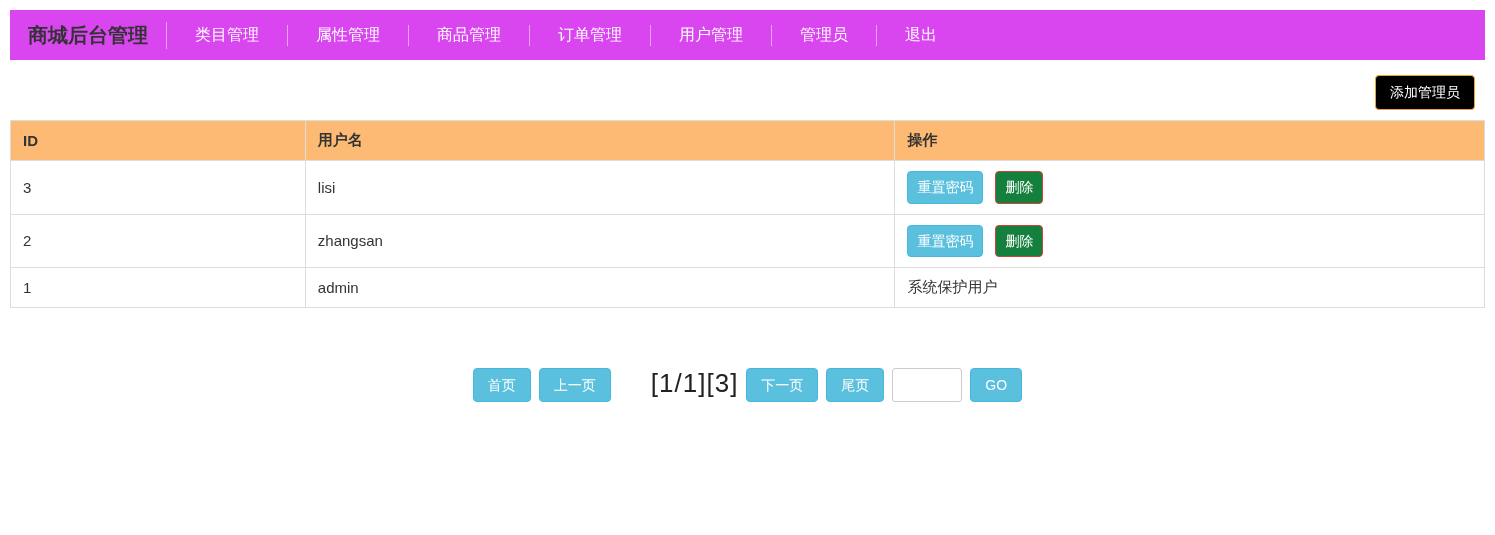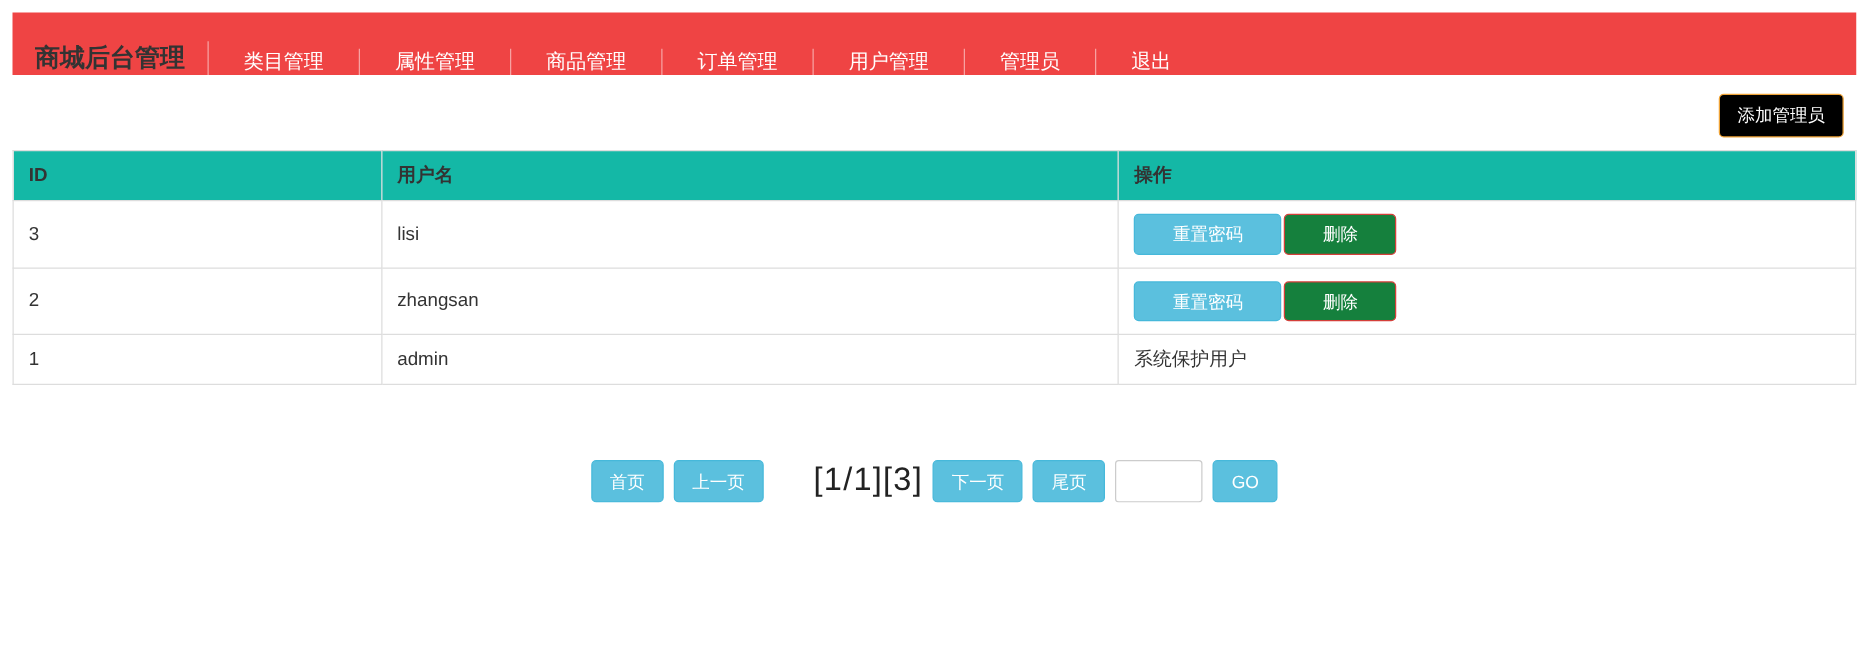--- a/index.html
+++ b/index.html
@@ -6,22 +6,22 @@
   body {
     font-family: "Helvetica Neue", Helvetica, Arial, "Microsoft YaHei", sans-serif;
     font-size: 14px;
     color: #333;
     background: #fff;
   }
 
   
   .navbar {
     display: flex;
-    align-items: flex-end;
-    background: #ef4444;
+    align-items: center;
+    background: #d946ef;
     height: 50px;
     margin: 10px 10px 0 10px;
   }
   .navbar-brand {
     display: flex;
     align-items: center;
     padding: 0 18px;
     font-size: 20px;
     font-weight: bold;
     color: #333;
@@ -65,22 +65,22 @@
     border-collapse: collapse;
     border: 1px solid #ddd;
   }
   th, td {
     border: 1px solid #ddd;
     padding: 10px 12px;
     text-align: left;
     vertical-align: middle;
     font-size: 15px;
   }
-  th { font-weight: bold; background: #14b8a6; }
-  td .btn { padding: 7px 30px; margin-right: 2px; }
+  th { font-weight: bold; background: #fdba74; }
+  td .btn { padding: 7px 9px; margin-right: 12px; }
 
   
   .pagination {
     display: flex;
     justify-content: center;
     gap: 8px;
     margin-top: 60px;
   }
   .page-info {
     font-size: 26px;

